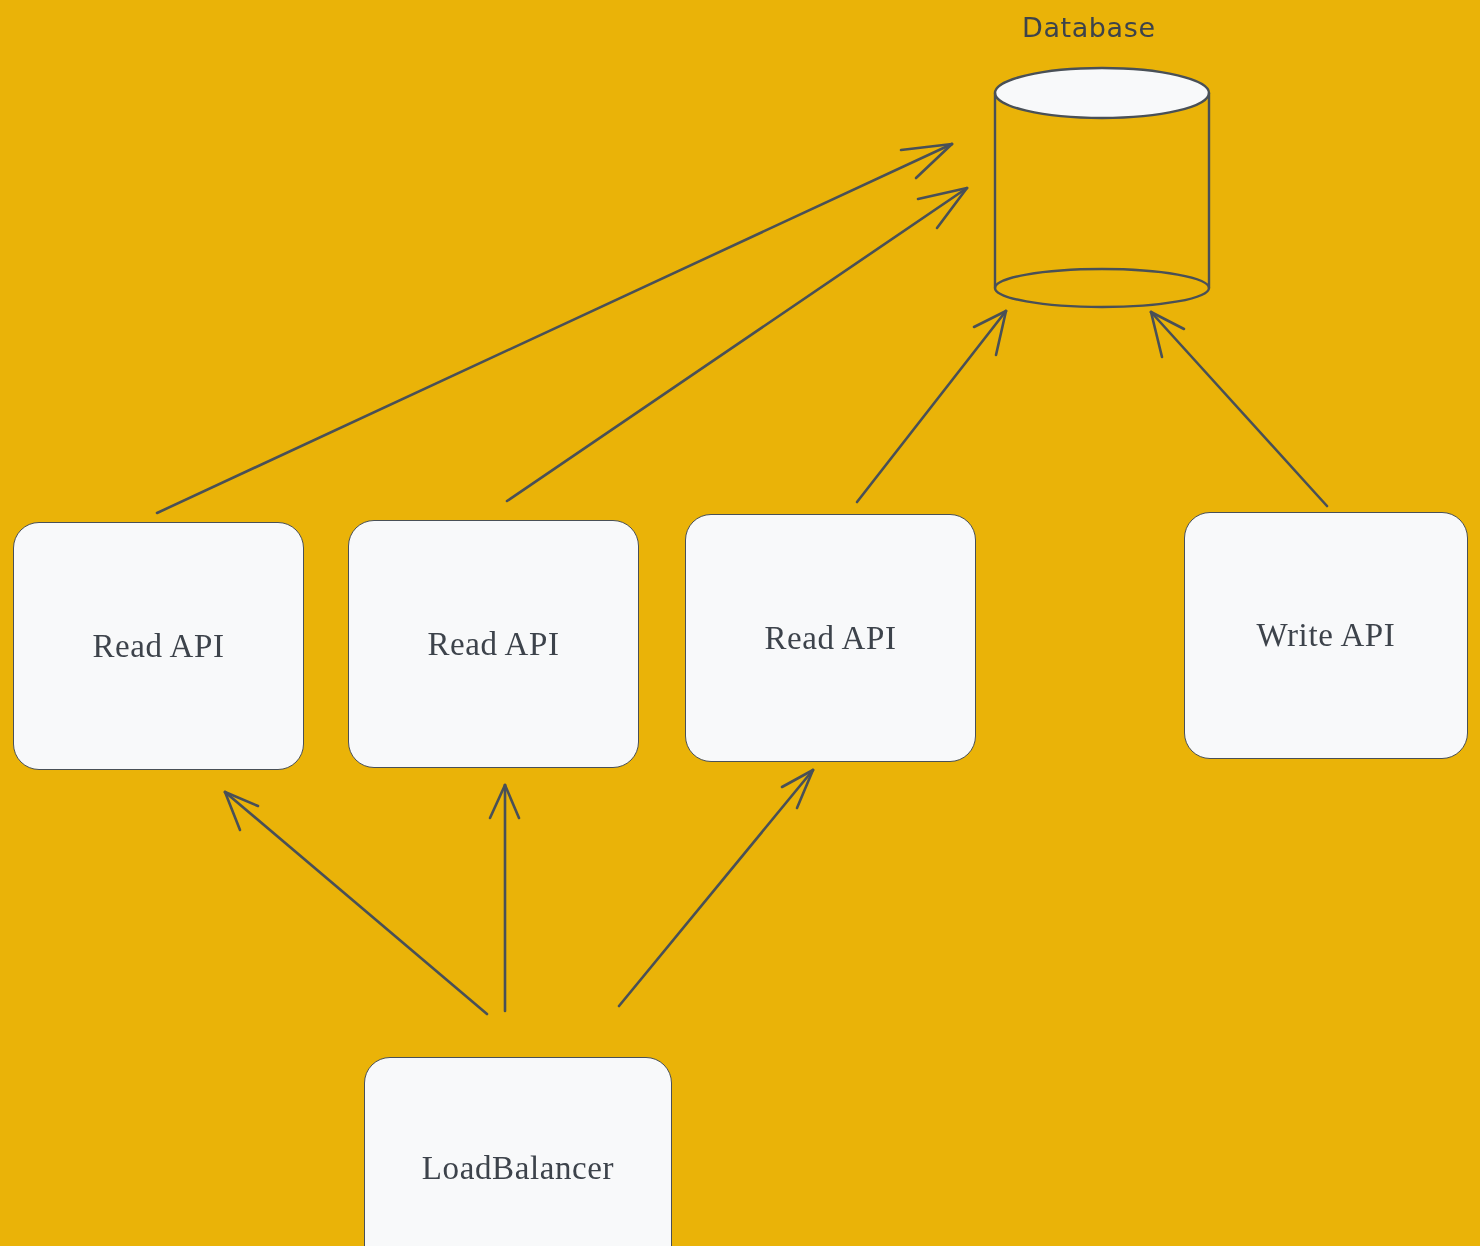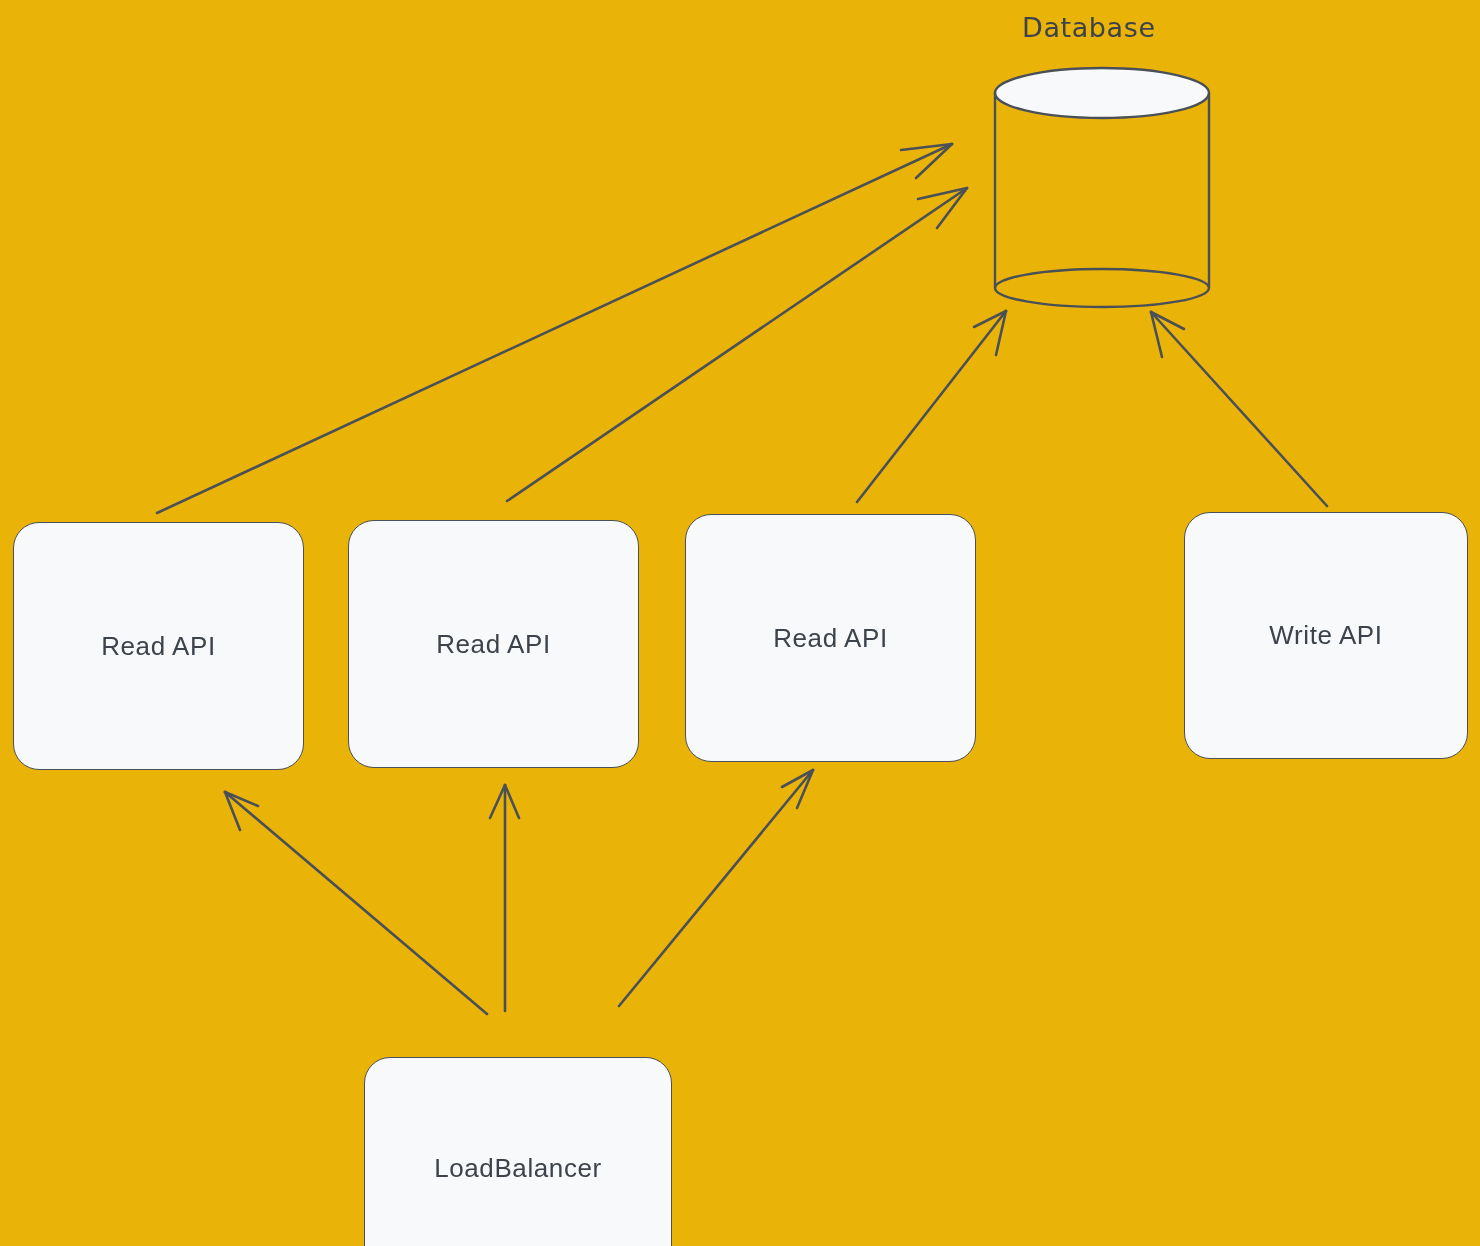--- a/index.html
+++ b/index.html
@@ -33,22 +33,22 @@
     position: absolute;
     box-sizing: border-box;
     border: 1.9px solid #495057;
     border-radius: 26px;
     background: #f8f9fa;
     display: flex;
     align-items: center;
     justify-content: center;
   }
   .node-label {
-    font-family: Liberation Sans, sans-serif;
-    font-size: 26px;
+    font-family: Liberation Serif, serif;
+    font-size: 33px;
     letter-spacing: 0.6px;
     color: #3d434b;
     white-space: nowrap;
     -webkit-font-smoothing: antialiased;
   }
   .db-label {
     position: absolute;
     font-family: "DejaVu Sans", sans-serif;
     font-size: 27px;
     letter-spacing: 0.6px;

